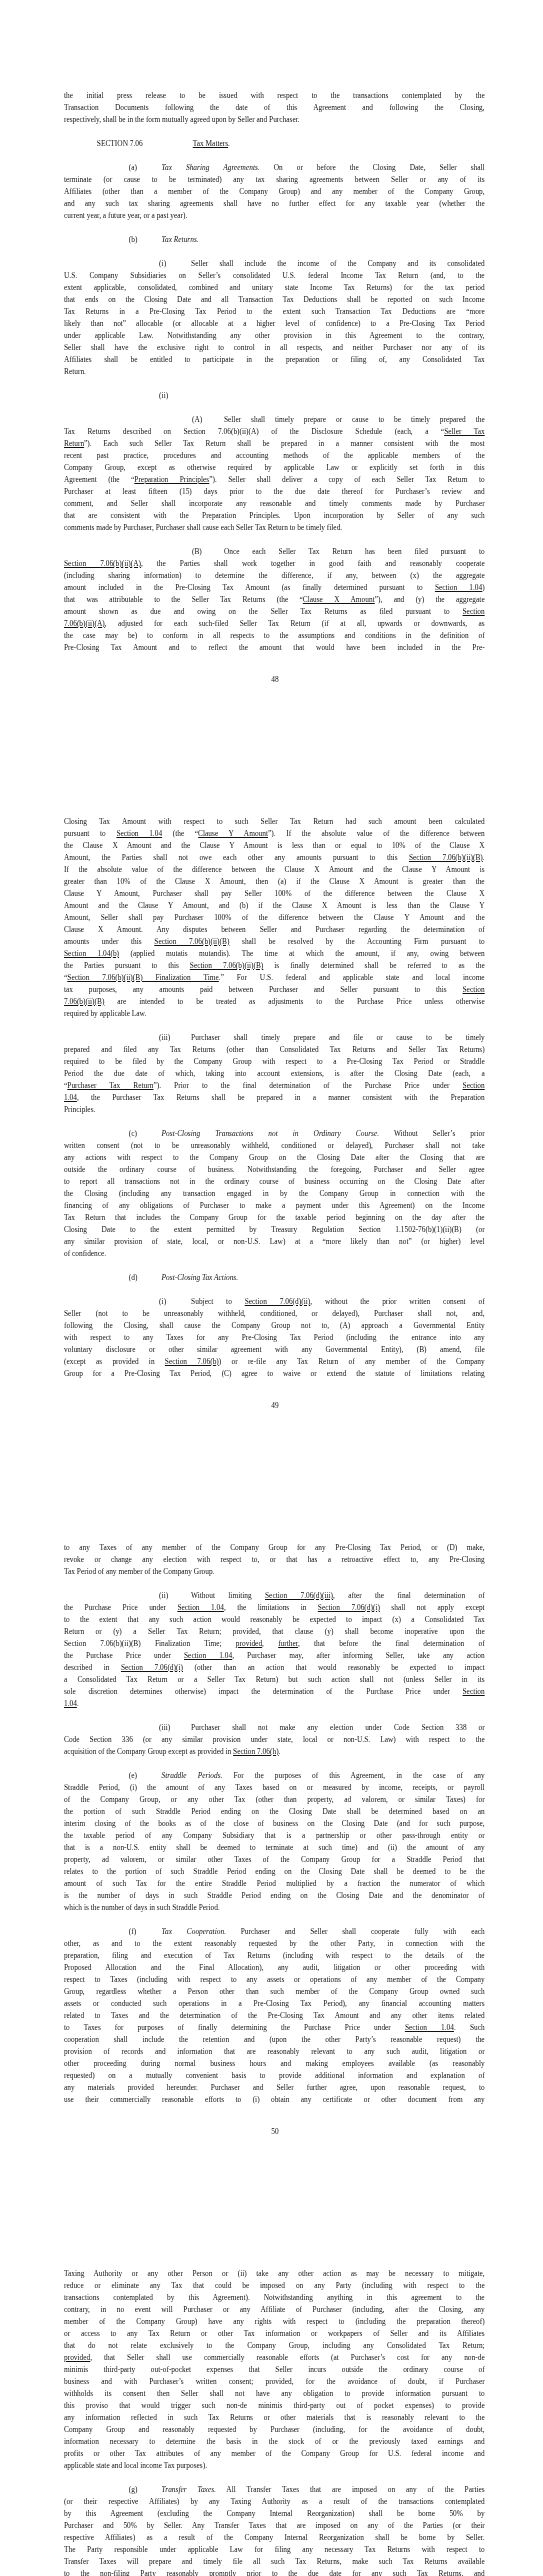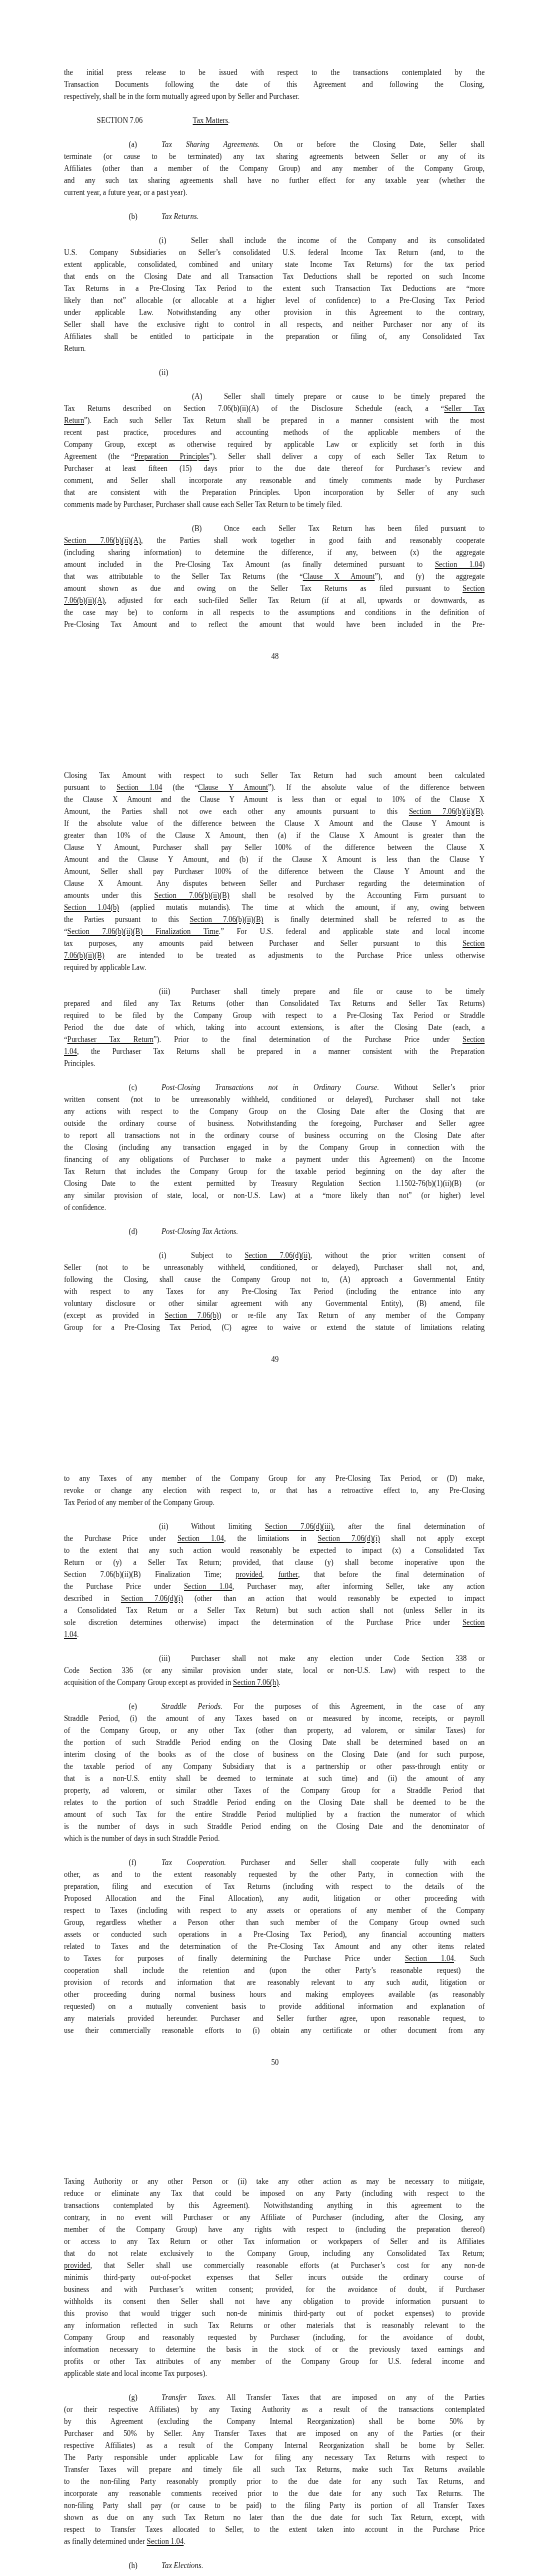--- a/index.html
+++ b/index.html
@@ -1,17 +1,17 @@
 <!DOCTYPE html>
 <html style="font-size:8.2px"><head>
 <meta charset="utf-8">
 <style>
   html, body { margin: 0; padding: 0; background: #ffffff; }
   body { width: 544px; font-family: "Liberation Serif", "DejaVu Serif", serif; color: #111111; }
-  .page { position: relative; width: 544px; height: 703px; background: #ffffff; overflow: hidden; }
+  .page { position: relative; width: 544px; height: 703px; background: #ffffff; overflow: hidden; margin-top: 23px; }
   .page-body { position: absolute; left: 64px; top: 66px; width: 421px; }
   .scaler { width: 513px; transform: scaleX(0.82); transform-origin: 0 0; }
   .para { margin: 0 0 12px 0; }
   .line { display: block; height: 12px; line-height: 12px; font-size: 9px; white-space: nowrap; text-align: justify; text-align-last: justify; }
   .line.last { text-align-last: left; }
   .line .lbl { display: inline-block; }
   .u { text-decoration: underline; text-underline-offset: 1px; text-decoration-thickness: 0.5px; }
   .i { font-style: italic; }
   .page-number { position: absolute; left: 0; width: 550px; top: 650px; text-align: center; font-size: 9px; line-height: 12px; transform: scaleX(0.82); transform-origin: 275px 0; }
 </style>

